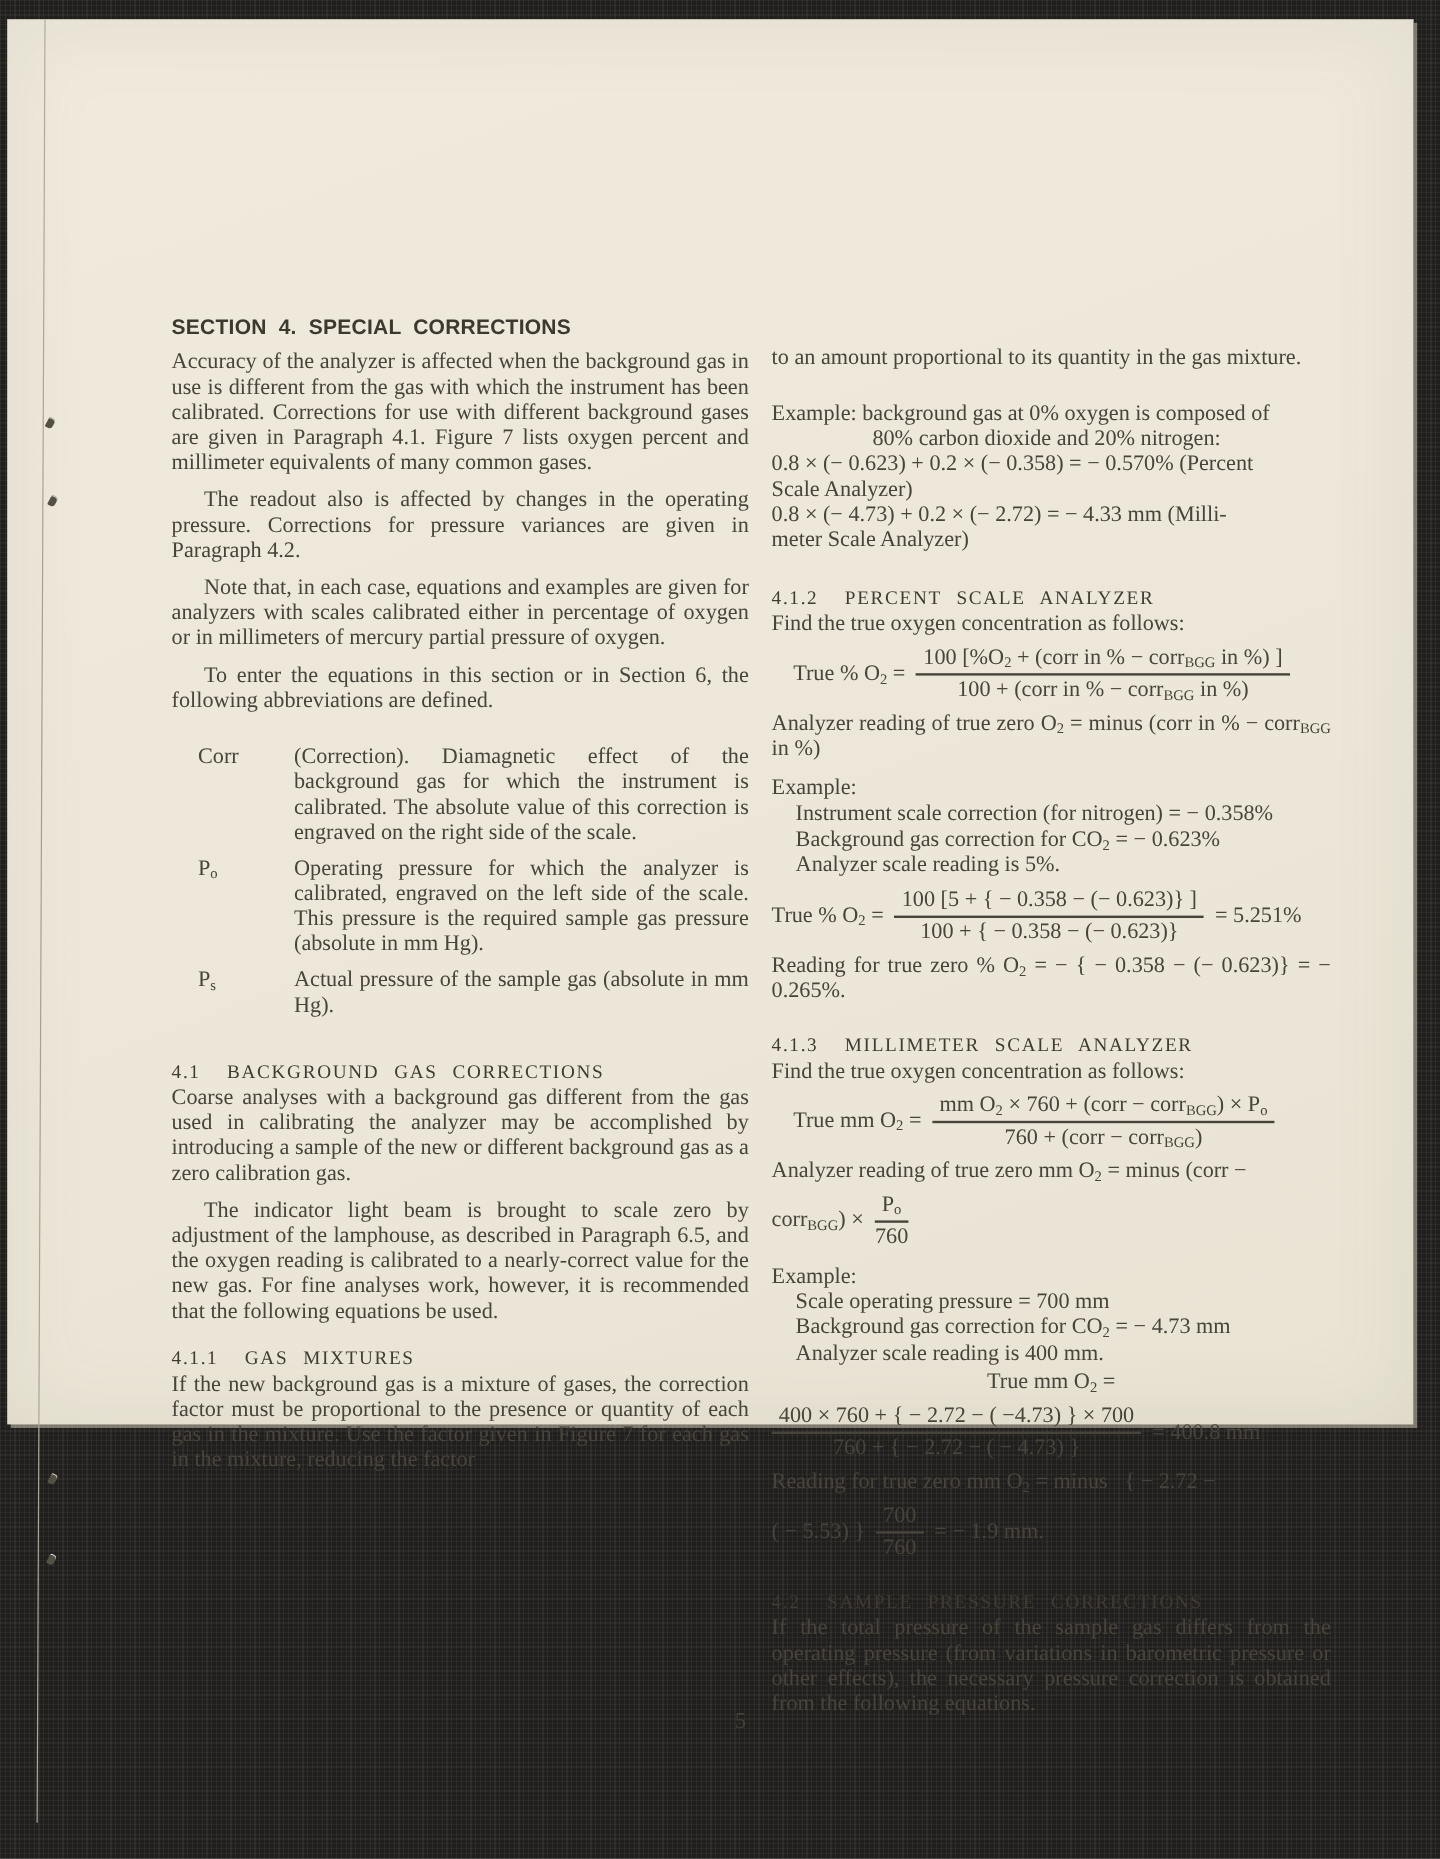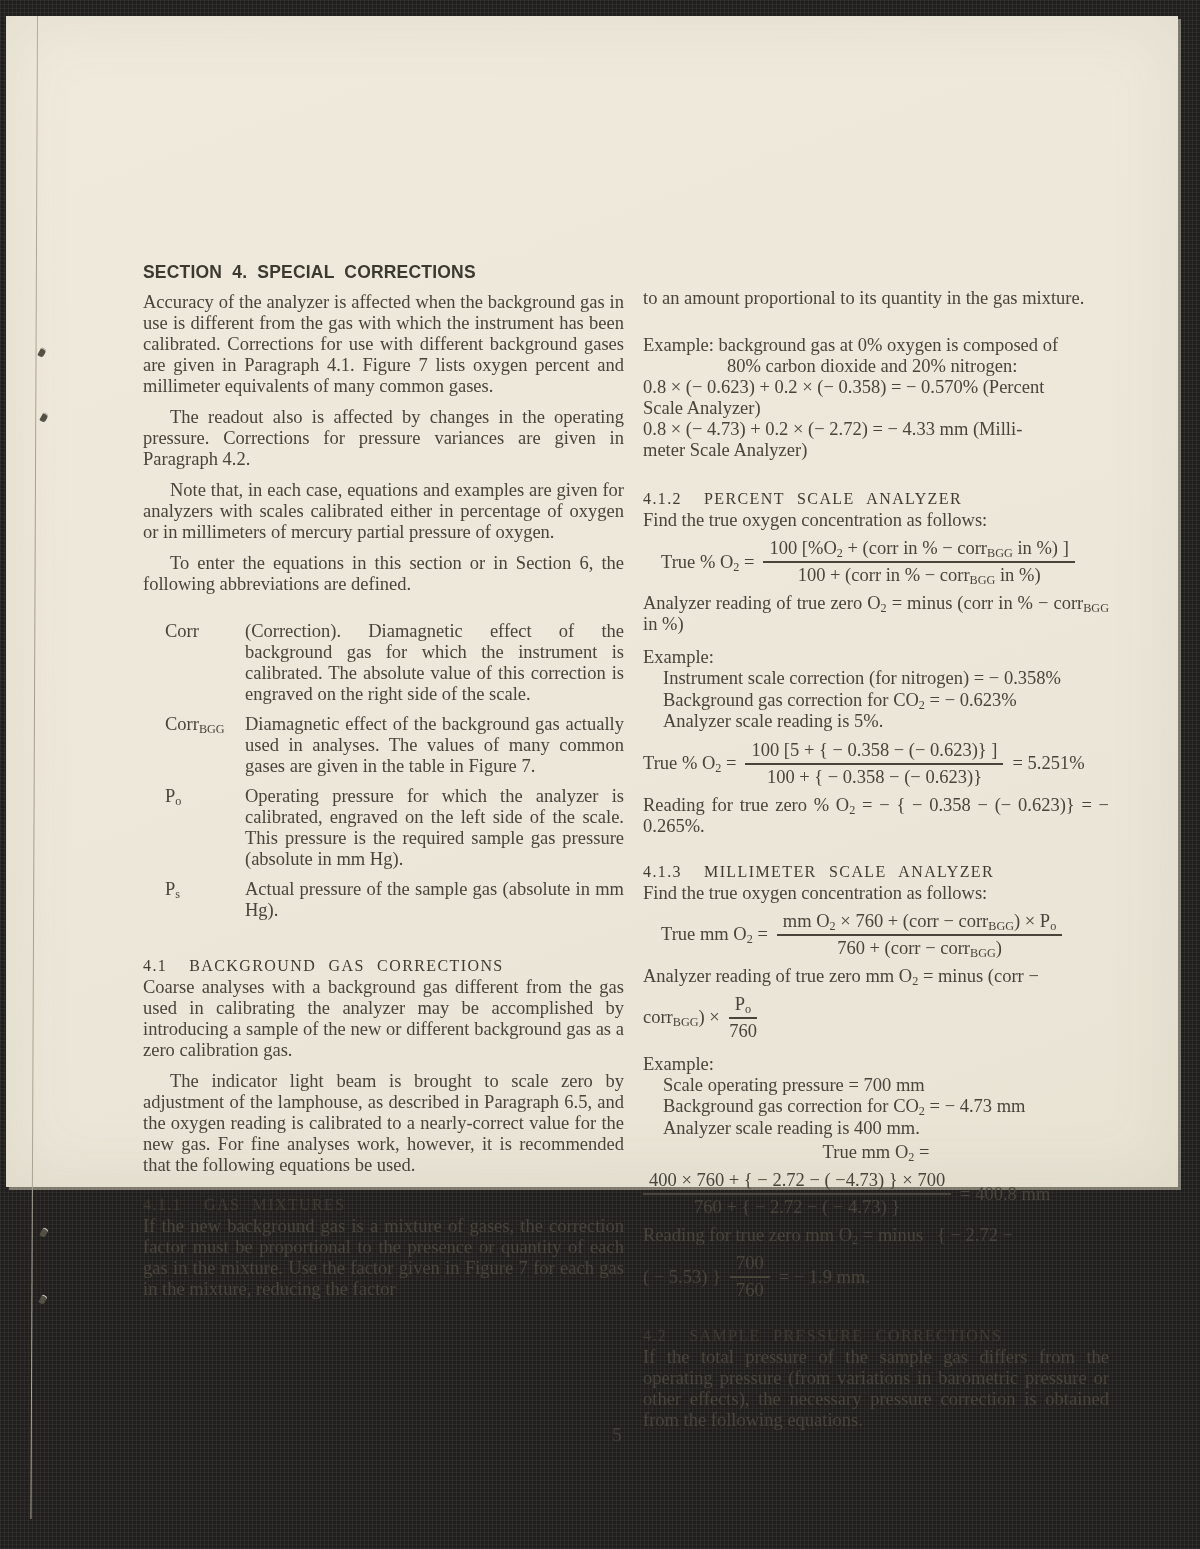--- a/index.html
+++ b/index.html
@@ -90,24 +90,20 @@
       <p class="body gap ind">The readout also is affected by changes in the operating pressure. Corrections for pressure variances are given in Paragraph 4.2.</p>
       <p class="body gap ind">Note that, in each case, equations and examples are given for analyzers with scales calibrated either in percentage of oxygen or in millimeters of mercury partial pressure of oxygen.</p>
       <p class="body gap ind">To enter the equations in this section or in Section 6, the following abbreviations are defined.</p>
 
       <div class="defs">
         <div class="def">
           <div class="term">Corr</div>
           <div class="dtext">(Correction). Diamagnetic effect of the background gas for which the instrument is calibrated. The absolute value of this correction is engraved on the right side of the scale.</div>
         </div>
         <div class="def">
-          <div class="term">Corr<sub>BGG</sub></div>
-          <div class="dtext">Diamagnetic effect of the background gas actually used in analyses. The values of many common gases are given in the table in Figure 7.</div>
-        </div>
-        <div class="def">
           <div class="term">P<sub>o</sub></div>
           <div class="dtext">Operating pressure for which the analyzer is calibrated, engraved on the left side of the scale. This pressure is the required sample gas pressure (absolute in mm Hg).</div>
         </div>
         <div class="def">
           <div class="term">P<sub>s</sub></div>
           <div class="dtext">Actual pressure of the sample gas (absolute in mm Hg).</div>
         </div>
       </div>
 
       <h2 class="sub-head mt-34">

